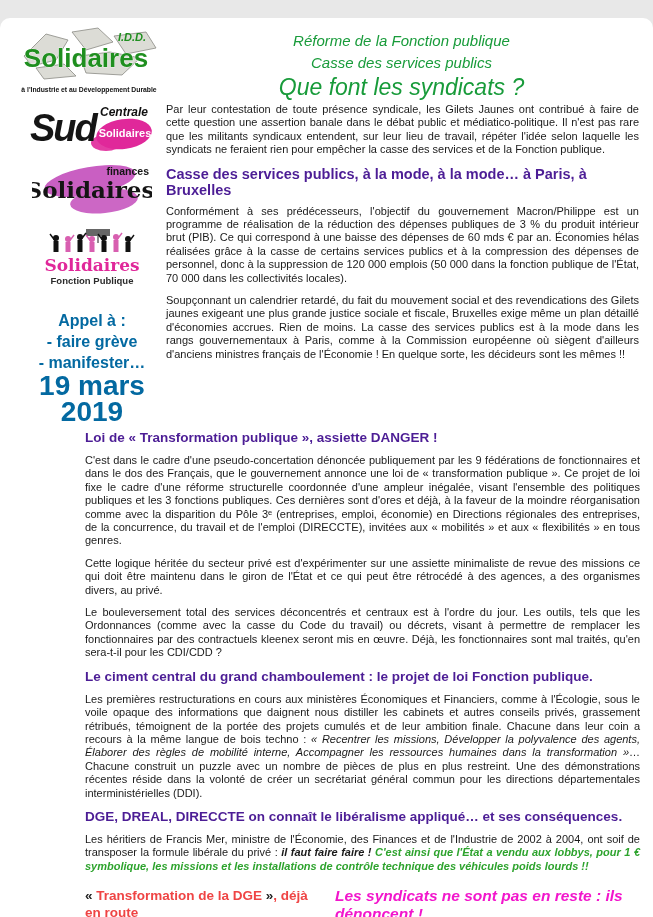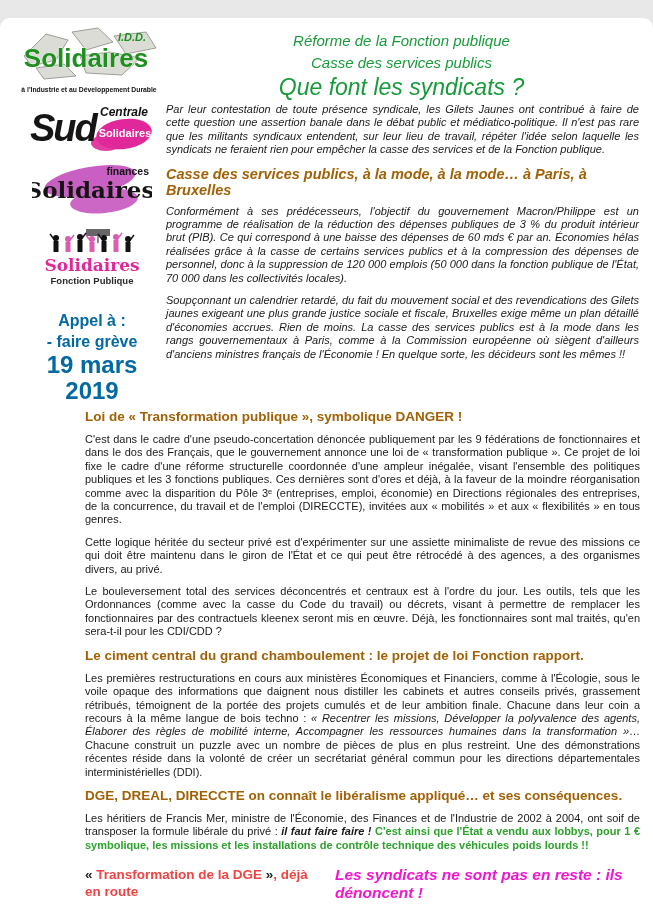--- a/index.html
+++ b/index.html
@@ -11,30 +11,30 @@
   .logo-idd .caption{font-size:6.8px;font-weight:bold;color:#111;text-align:center;margin-top:-2px;letter-spacing:0;}
   .titles{flex:1;text-align:center;padding-top:4px;}
   .title-line{font-style:italic;font-weight:normal;font-size:15px;line-height:22px;color:#189b3a;}
   .title-line.big{font-weight:normal;font-size:23px;line-height:27px;}
   
   .main-top{display:flex;padding:2px 14px 0 0;justify-content:flex-end;}
   .side{width:158px;flex:none;display:flex;flex-direction:column;align-items:center;padding-left:26px;box-sizing:border-box;}
   .side .logo{margin-bottom:7px;}
   .appel{margin-top:12px;text-align:center;color:#0369a1;font-weight:bold;}
   .appel .l{font-size:16px;line-height:21px;}
-  .appel .date{font-size:24px;line-height:26px;}
-  .content{flex:1;margin-left:8px;font-style:italic;}
+  .appel .date{font-size:28px;line-height:26px;}
+  .content{flex:1;margin-left:8px;}
   p.body{font-size:11px;line-height:13.4px;text-align:justify;margin:0 0 9px 0;}
-  .h-green{color:#a16207;font-weight:bold;font-size:13.5px;line-height:16px;margin:3px 0 8px 0;}
+  .h-green{color:#4c1d95;font-weight:bold;font-size:13.5px;line-height:16px;margin:3px 0 8px 0;}
   .h-casse{font-size:14.5px;margin:2px 0 7px 0;}
   
   .main-bottom{padding:2px 13px 0 85px;}
   .inline-italic{font-style:italic;}
   .inline-boldital{font-weight:bold;font-style:italic;}
-  .inline-green{color:#2da32d;font-weight:bold;}
+  .inline-green{color:#2da32d;font-weight:bold;font-style:italic;}
   
   .cols{display:flex;gap:12px;margin-top:14px;}
   .col-left{width:238px;flex:none;}
   .col-right{flex:1;}
   .h-dge{font-size:13.5px;font-weight:bold;line-height:17px;margin:0 0 9px 0;}
   .h-dge .g{color:#ef4444;} .h-dge .k{color:#222;}
   .mag{color:#f216cc;}
   .h-synd{font-weight:bold;font-style:italic;font-size:15.5px;line-height:18px;margin:0 0 4px 0;}
   svg text{font-family:"Liberation Sans", sans-serif;}
 </style>
@@ -119,40 +119,41 @@
             </g>
           </g>
           <text x="48" y="44" font-size="17" font-weight="bold" fill="#e0289a" stroke="#ffffff" stroke-width="0.6" style="paint-order:stroke;font-family:'DejaVu Serif', serif" text-anchor="middle">Solidaires</text>
           <text x="48" y="57" font-size="9.5" font-weight="bold" fill="#2b2b2b" text-anchor="middle">Fonction Publique</text>
         </svg>
       </div>
 
       <div class="appel">
         <div class="l">Appel à :</div>
         <div class="l">- faire grève</div>
+        <div class="l">- manifester…</div>
         <div class="date">19 mars 2019</div>
       </div>
     </div>
 
     <div class="content">
       <p class="body">Par leur contestation de toute présence syndicale, les Gilets Jaunes ont contribué à faire de cette question une assertion banale dans le débat public et médiatico-politique. Il n'est pas rare que les militants syndicaux entendent, sur leur lieu de travail, répéter l'idée selon laquelle les syndicats ne feraient rien pour empêcher la casse des services et de la Fonction publique.</p>
       <div class="h-green h-casse">Casse des services publics, à la mode, à la mode… à Paris, à Bruxelles</div>
       <p class="body">Conformément à ses prédécesseurs, l'objectif du gouvernement Macron/Philippe est un programme de réalisation de la réduction des dépenses publiques de 3 % du produit intérieur brut (PIB). Ce qui correspond à une baisse des dépenses de 60 mds € par an. Économies hélas réalisées grâce à la casse de certains services publics et à la compression des dépenses de personnel, donc à la suppression de 120 000 emplois (50 000 dans la fonction publique de l'État, 70 000 dans les collectivités locales).</p>
       <p class="body">Soupçonnant un calendrier retardé, du fait du mouvement social et des revendications des Gilets jaunes exigeant une plus grande justice sociale et fiscale, Bruxelles exige même un plan détaillé d'économies accrues. Rien de moins. La casse des services publics est à la mode dans les rangs gouvernementaux à Paris, comme à la Commission européenne où siègent d'ailleurs d'anciens ministres français de l'Économie ! En quelque sorte, les décideurs sont les mêmes !!</p>
     </div>
   </div>
 
   <div class="main-bottom">
 
-    <div class="h-green">Loi de « Transformation publique », symbolique DANGER !</div>
+    <div class="h-green">Loi de « Transformation publique », assiette DANGER !</div>
     <p class="body">C'est dans le cadre d'une pseudo-concertation dénoncée publiquement par les 9 fédérations de fonctionnaires et dans le dos des Français, que le gouvernement annonce une loi de « transformation publique ». Ce projet de loi fixe le cadre d'une réforme structurelle coordonnée d'une ampleur inégalée, visant l'ensemble des politiques publiques et les 3 fonctions publiques. Ces dernières sont d'ores et déjà, à la faveur de la moindre réorganisation comme avec la disparition du Pôle 3ᵉ (entreprises, emploi, économie) en Directions régionales des entreprises, de la concurrence, du travail et de l'emploi (DIRECCTE), invitées aux « mobilités » et aux « flexibilités » en tous genres.</p>
     <p class="body">Cette logique héritée du secteur privé est d'expérimenter sur une assiette minimaliste de revue des missions ce qui doit être maintenu dans le giron de l'État et ce qui peut être rétrocédé à des agences, a des organismes divers, au privé.</p>
     <p class="body">Le bouleversement total des services déconcentrés et centraux est à l'ordre du jour. Les outils, tels que les Ordonnances (comme avec la casse du Code du travail) ou décrets, visant à permettre de remplacer les fonctionnaires par des contractuels kleenex seront mis en œuvre. Déjà, les fonctionnaires sont mal traités, qu'en sera-t-il pour les CDI/CDD ?</p>
 
-    <div class="h-green">Le ciment central du grand chamboulement : le projet de loi Fonction rapport.</div>
+    <div class="h-green">Le ciment central du grand chamboulement : le projet de loi Fonction publique.</div>
     <p class="body"><span>Les premières restructurations en cours aux ministères Économiques et Financiers, comme à l'Écologie, sous le voile opaque des informations que daignent nous distiller les cabinets et autres conseils privés, grassement rétribués, témoignent de la portée des projets cumulés et de leur ambition finale. Chacune dans leur coin a recours à la même langue de bois techno : </span><span class="inline-italic">« Recentrer les missions, Développer la polyvalence des agents, Élaborer des règles de mobilité interne, Accompagner les ressources humaines dans la transformation »</span><span>… Chacune construit un puzzle avec un nombre de pièces de plus en plus restreint. Une des démonstrations récentes réside dans la volonté de créer un secrétariat général commun pour les directions départementales interministérielles (DDI).</span></p>
 
     <div class="h-green">DGE, DREAL, DIRECCTE on connaît le libéralisme appliqué… et ses conséquences.</div>
     <p class="body"><span>Les héritiers de Francis Mer, ministre de l'Économie, des Finances et de l'Industrie de 2002 à 2004, ont soif de transposer la formule libérale du privé : </span><span class="inline-boldital">il faut faire faire !</span><span class="inline-green"> C'est ainsi que l'État a vendu aux lobbys, pour 1 € symbolique, les missions et les installations de contrôle technique des véhicules poids lourds !!</span></p>
 
     <div class="cols">
       <div class="col-left">
         <div class="h-dge"><span class="k">« </span><span class="g">Transformation de la DGE</span><span class="k"> »</span><span class="g">, déjà en route</span></div>
 
       </div>

